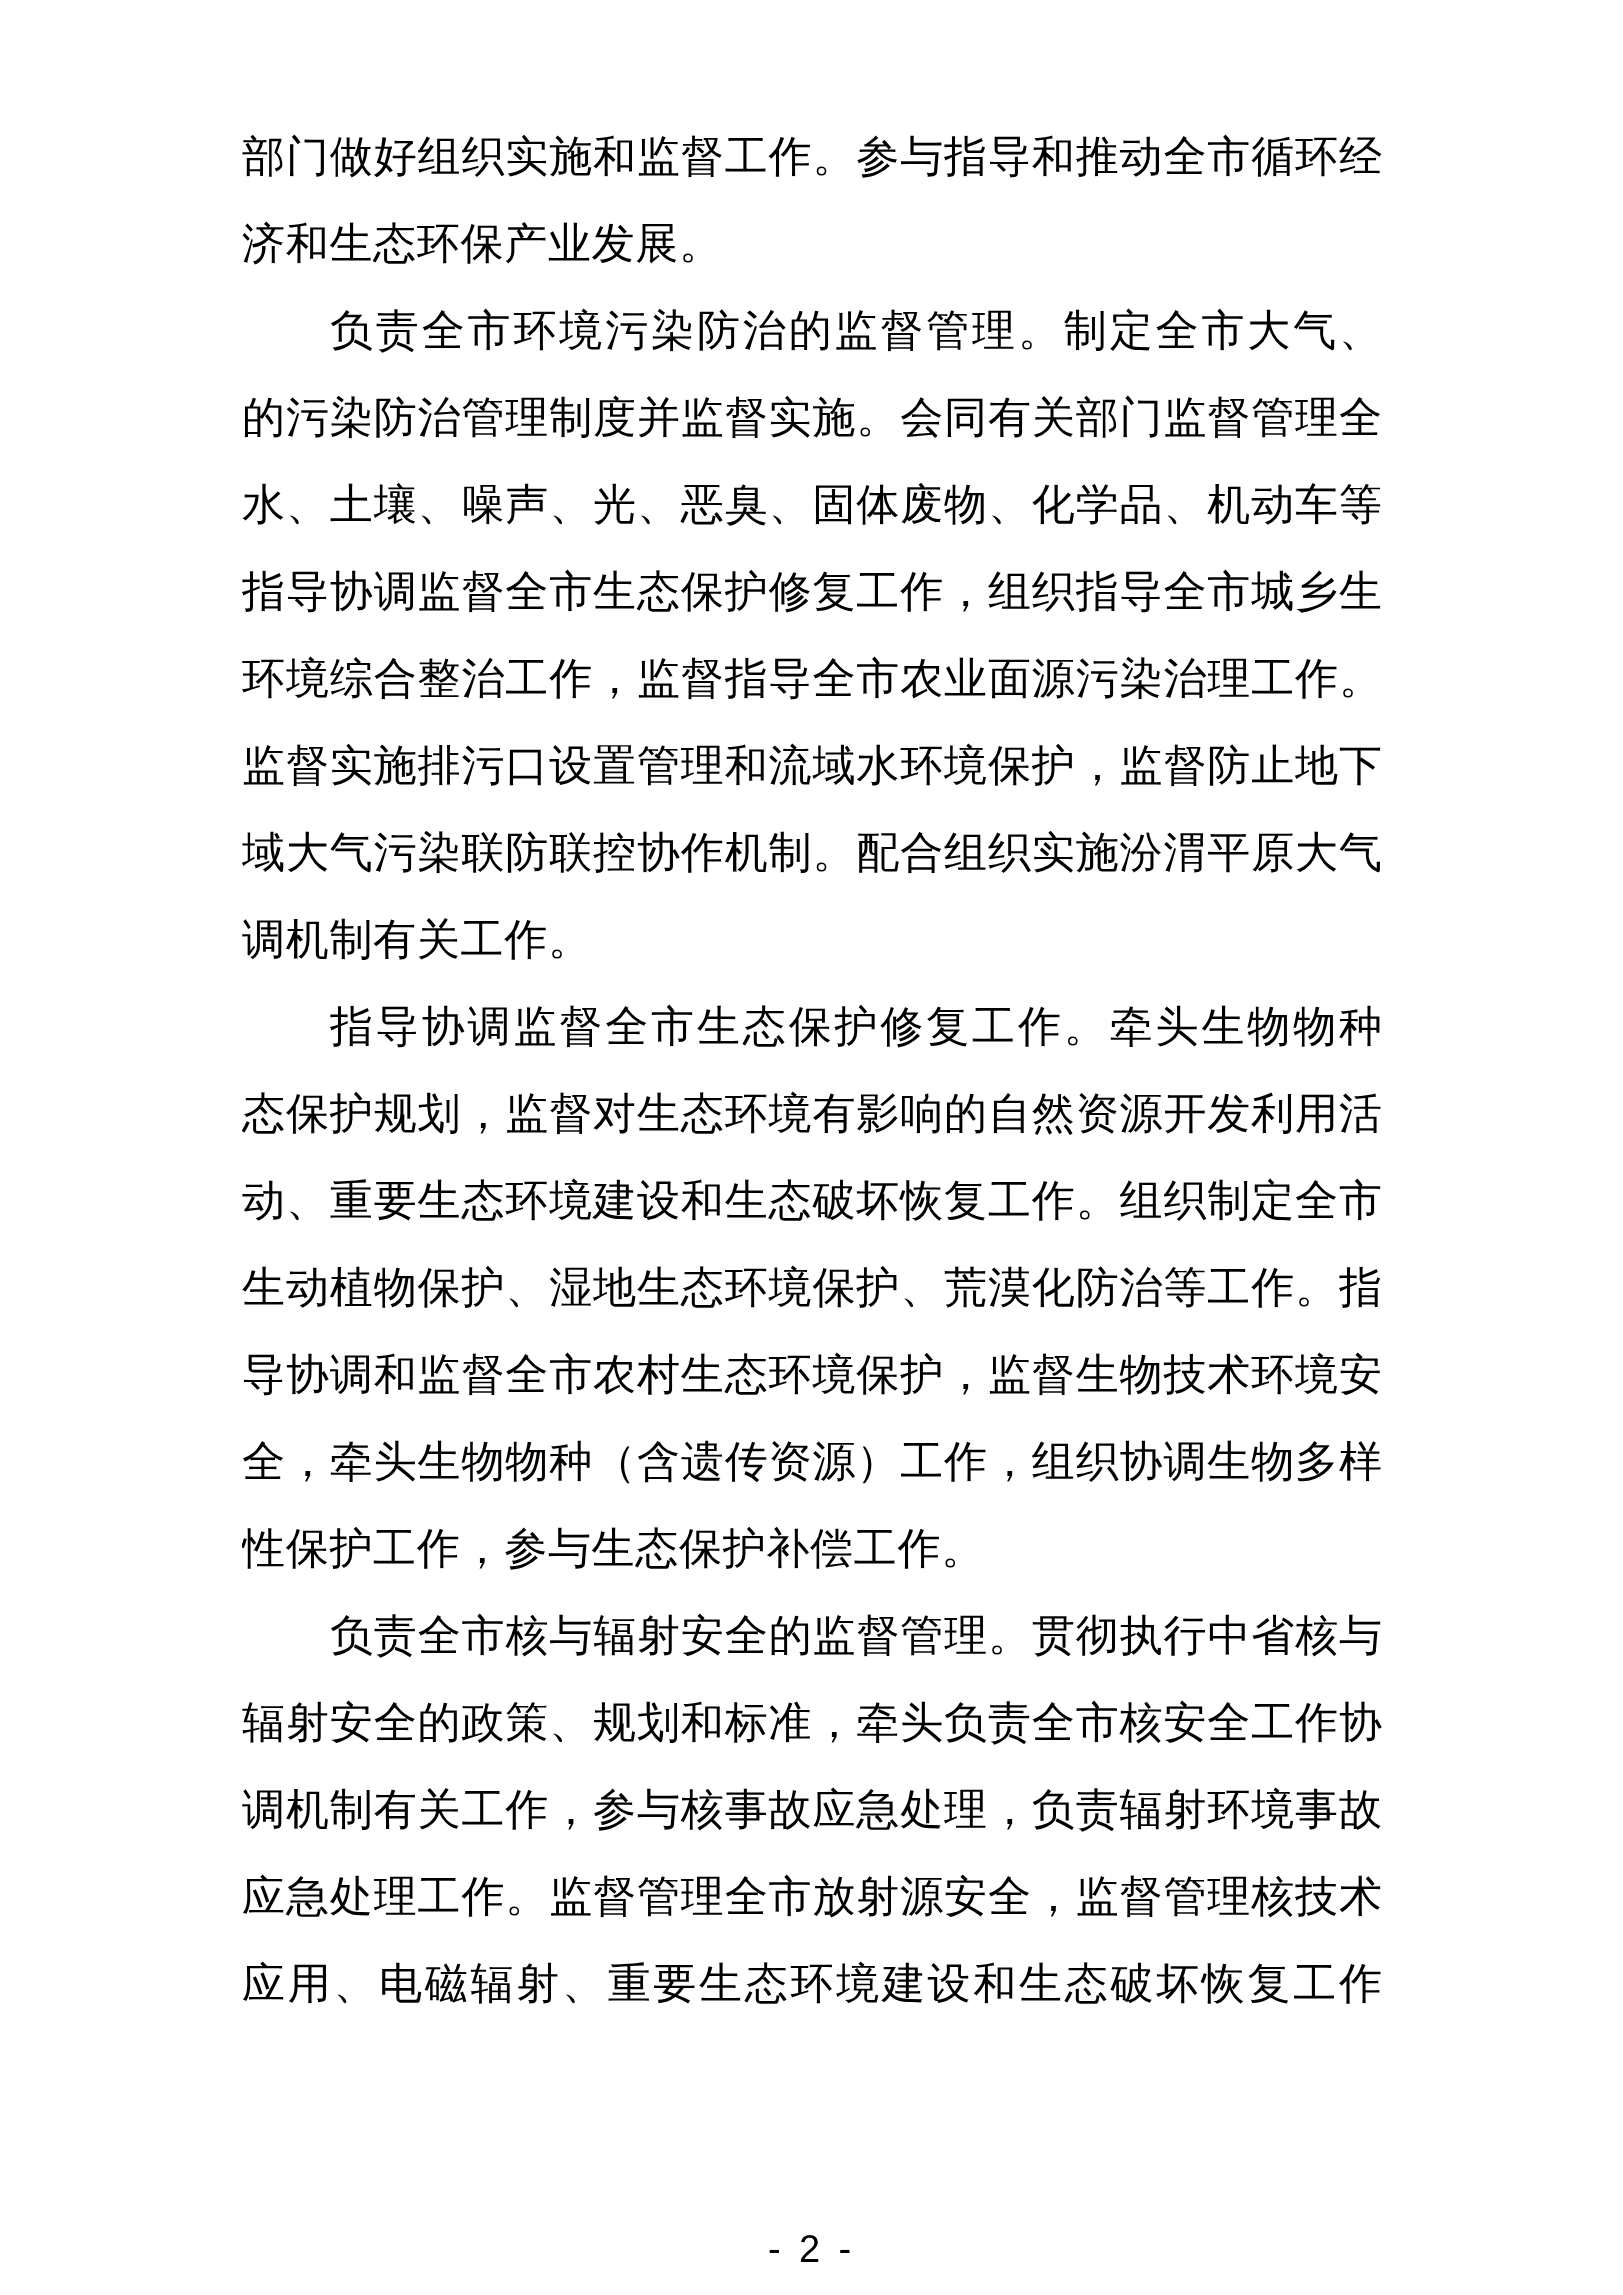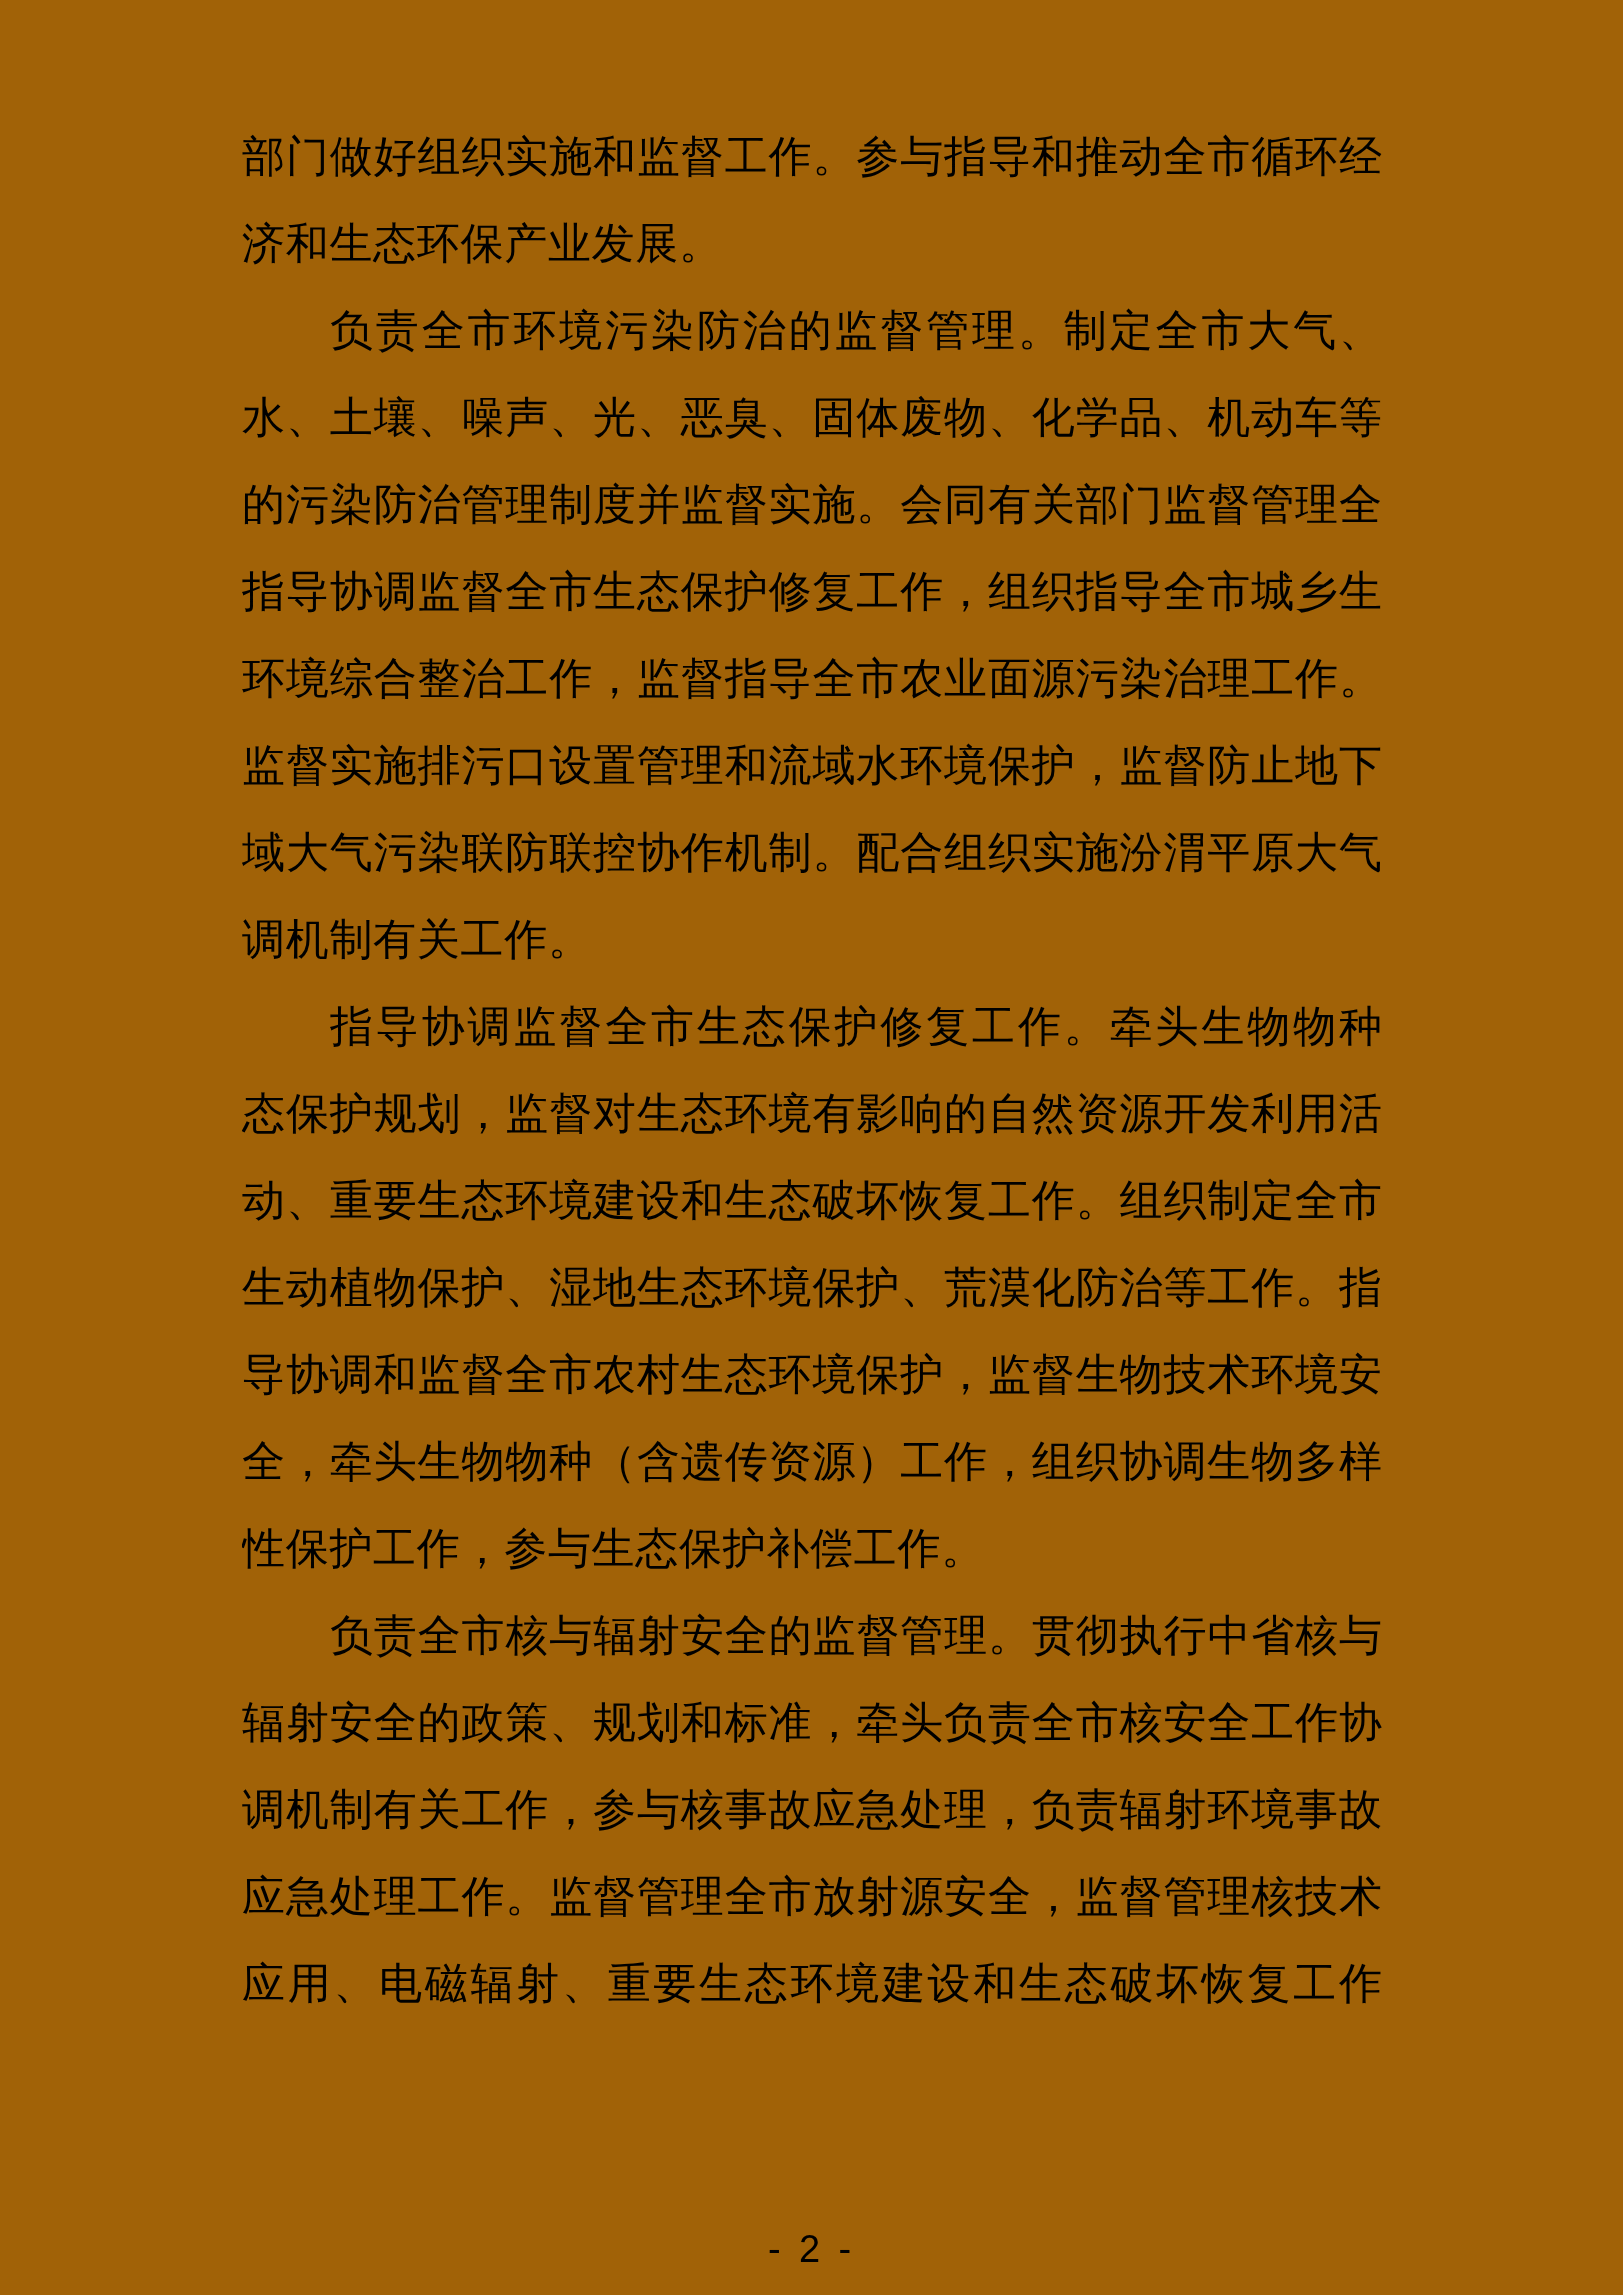--- a/index.html
+++ b/index.html
@@ -4,21 +4,21 @@
 <style>
   html, body {
     margin: 0;
     padding: 0;
     background: #9e9e9e;
   }
   .page {
     position: relative;
     width: 1623px;
     height: 2295px;
-    background: #a16207;
+    background: #ffffff;
     overflow: hidden;
     margin: 0 auto;
   }
   .text-block {
     position: absolute;
     left: 242px;
     top: 113px;
     width: 1140px;
     color: #000000;
     font-family: "Liberation Serif", "DejaVu Serif", serif;
@@ -60,22 +60,22 @@
   }
 </style>
 </head>
 <body>
 
 <div class="page">
   <div class="text-block">
     <div class="line f">部门做好组织实施和监督工作。参与指导和推动全市循环经</div>
     <div class="line e">济和生态环保产业发展。</div>
     <div class="line f i">负责全市环境污染防治的监督管理。制定全市大气、</div>
+    <div class="line f">的污染防治管理制度并监督实施。会同有关部门监督管理全</div>
     <div class="line f">水、土壤、噪声、光、恶臭、固体废物、化学品、机动车等</div>
-    <div class="line f">的污染防治管理制度并监督实施。会同有关部门监督管理全</div>
     <div class="line f">指导协调监督全市生态保护修复工作，组织指导全市城乡生态</div>
     <div class="line f">环境综合整治工作，监督指导全市农业面源污染治理工作。</div>
     <div class="line f">监督实施排污口设置管理和流域水环境保护，监督防止地下</div>
     <div class="line f">域大气污染联防联控协作机制。配合组织实施汾渭平原大气</div>
     <div class="line e">调机制有关工作。</div>
     <div class="line f i">指导协调监督全市生态保护修复工作。牵头生物物种</div>
     <div class="line f">态保护规划，监督对生态环境有影响的自然资源开发利用活</div>
     <div class="line f">动、重要生态环境建设和生态破坏恢复工作。组织制定全市</div>
     <div class="line f">生动植物保护、湿地生态环境保护、荒漠化防治等工作。指</div>
     <div class="line f">导协调和监督全市农村生态环境保护，监督生物技术环境安</div>

